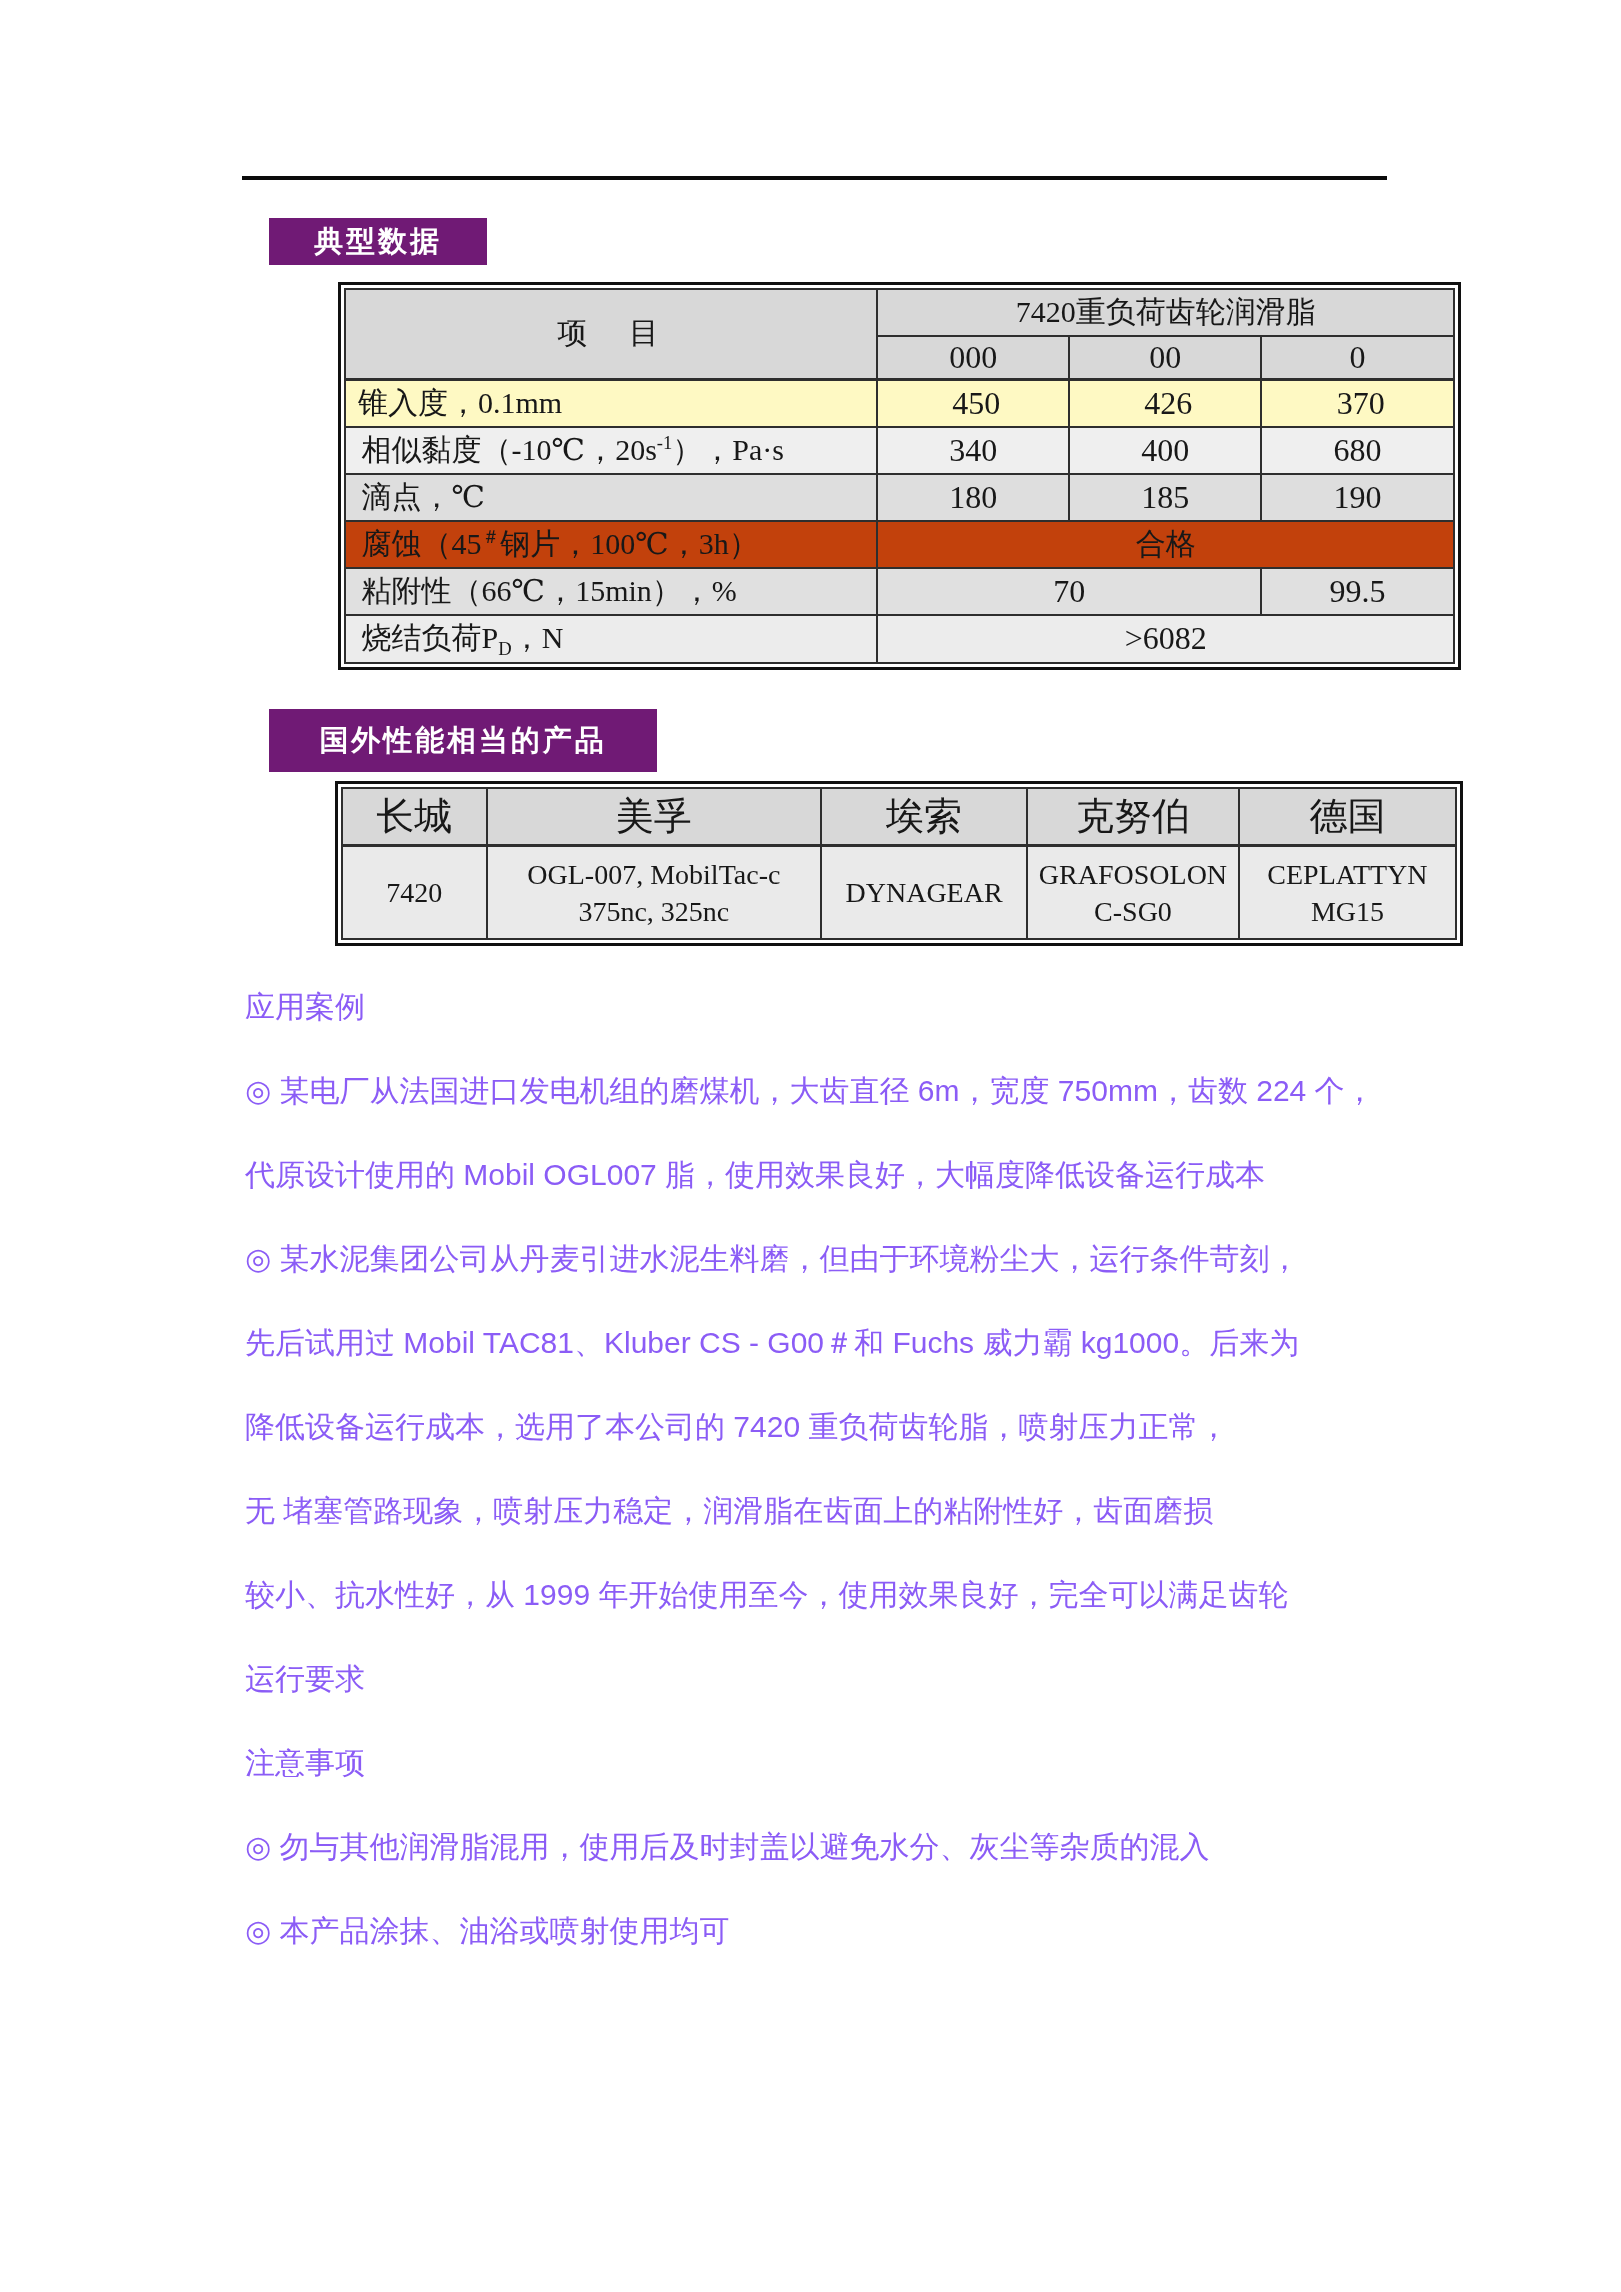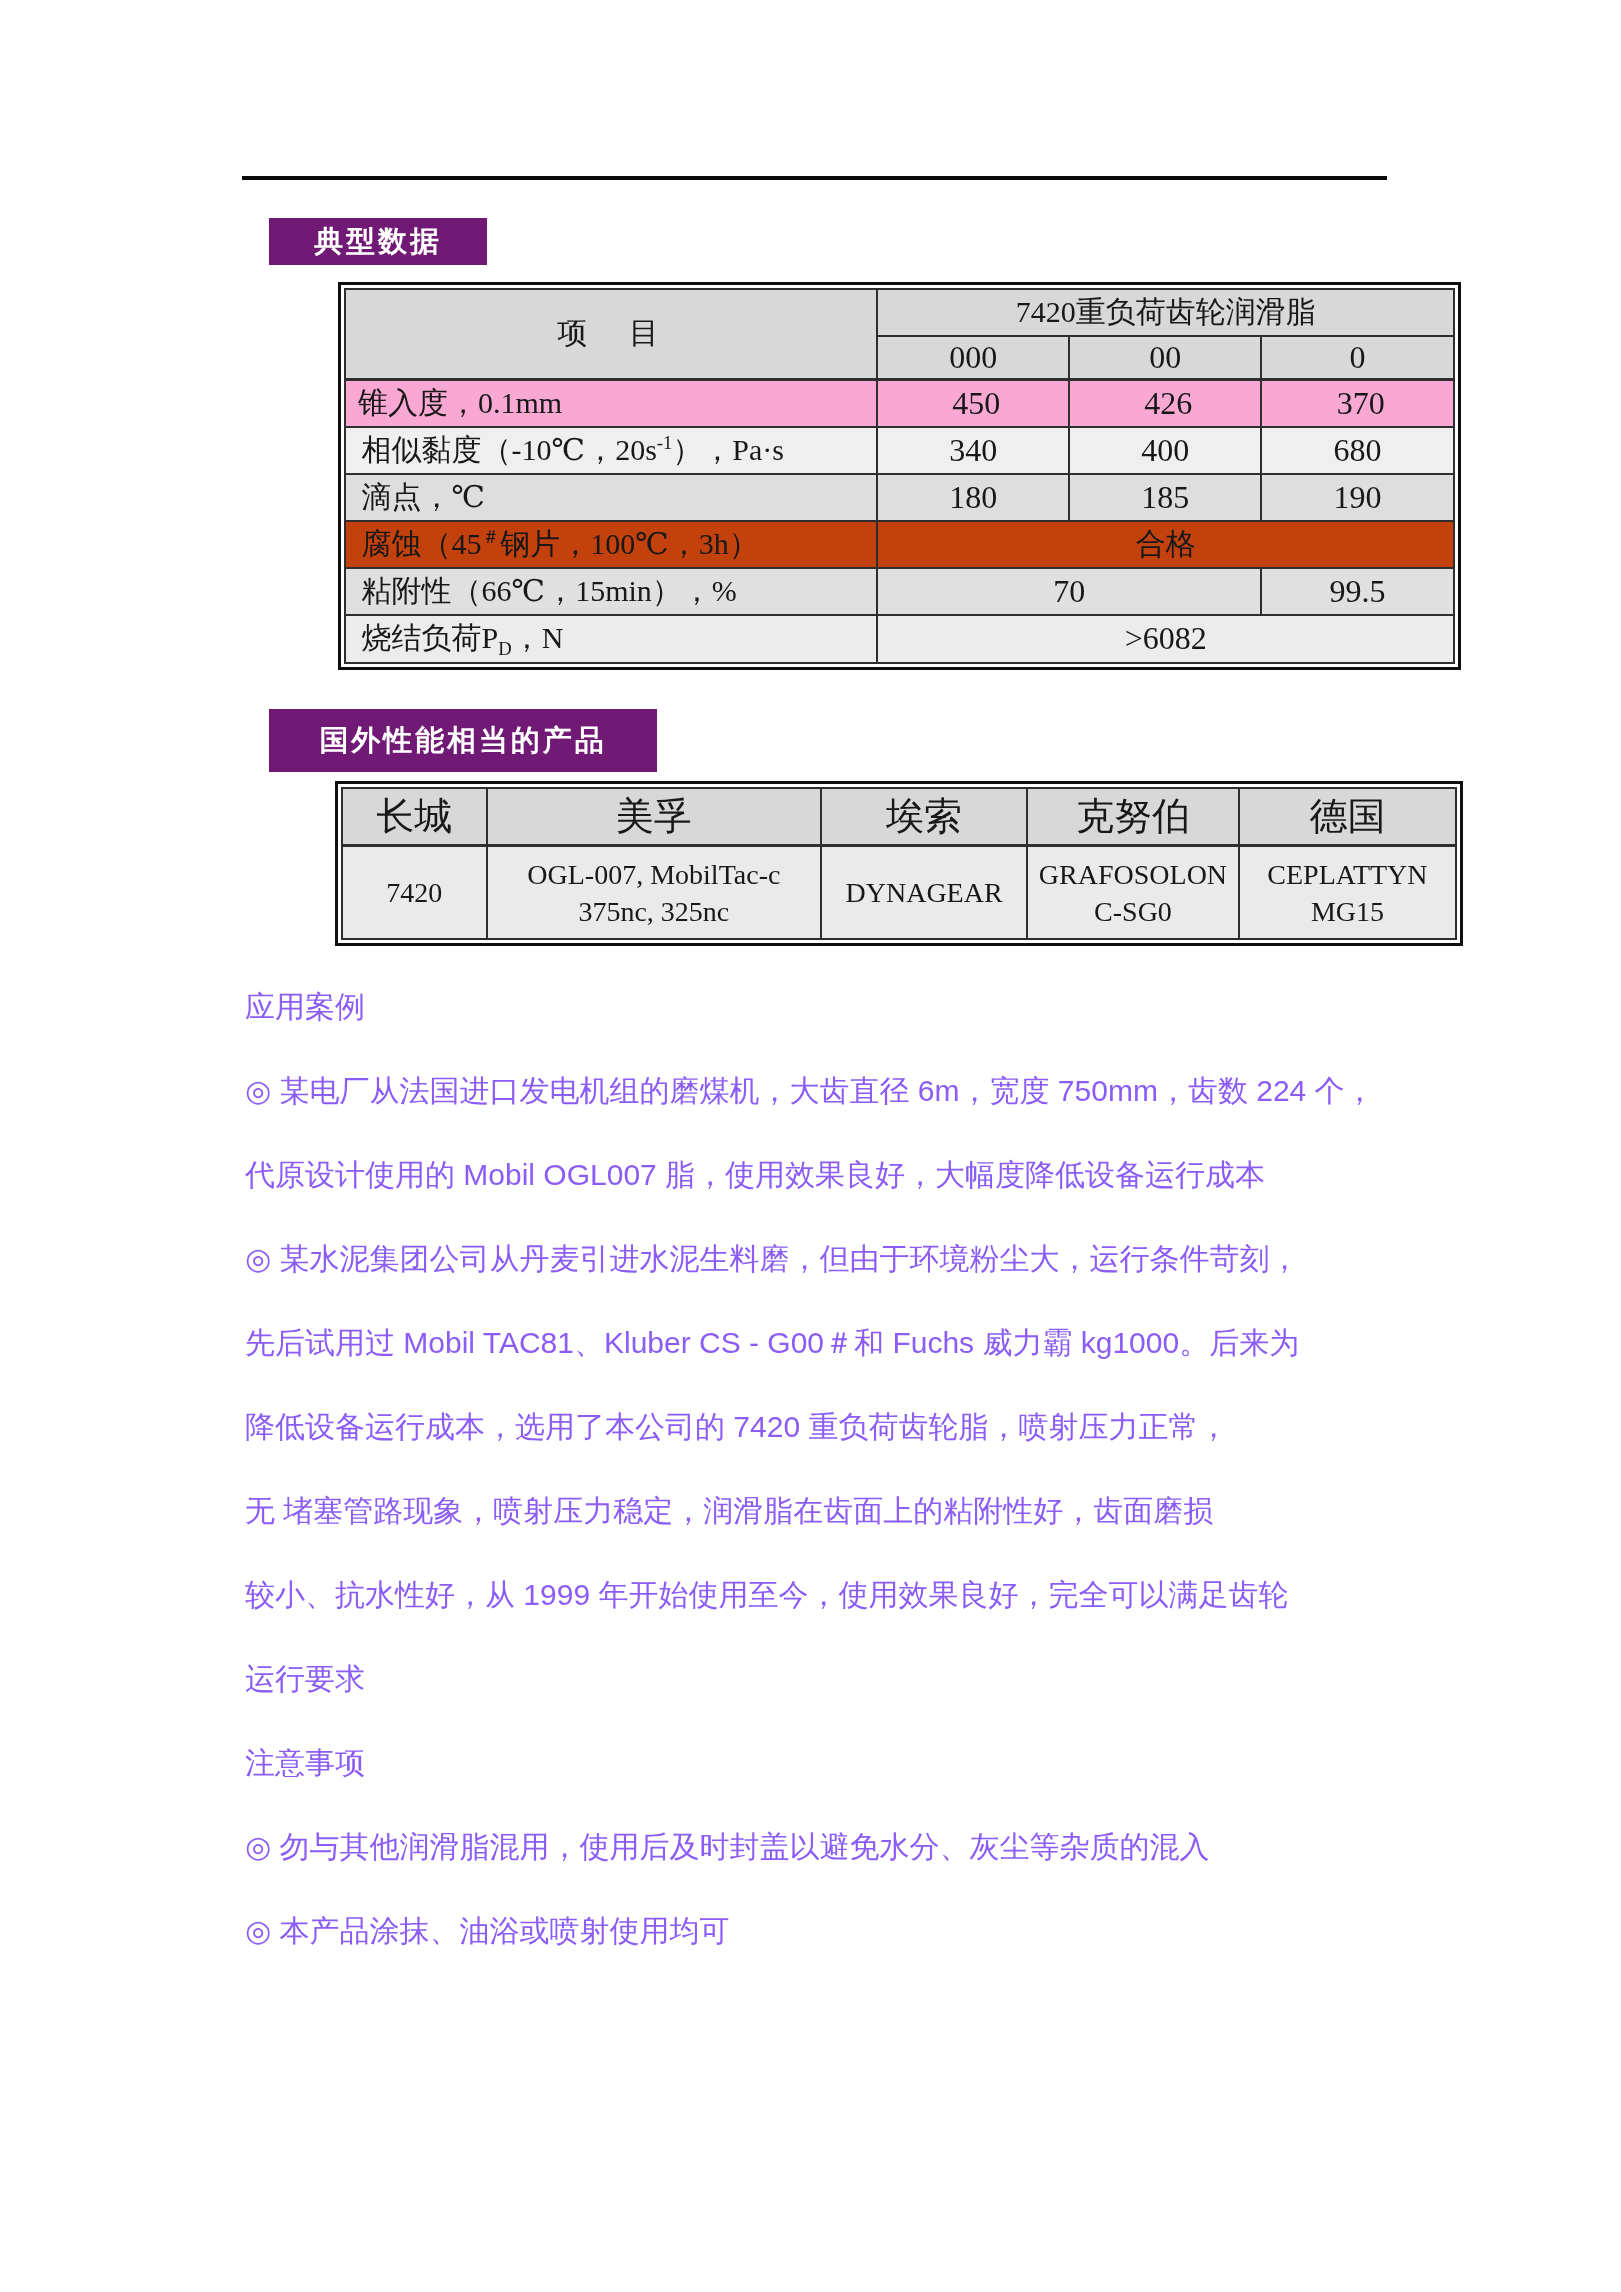--- a/index.html
+++ b/index.html
@@ -34,21 +34,21 @@
   }
   sup{font-size:0.62em;vertical-align:super;}
   sub{font-size:0.62em;vertical-align:sub;}
 
   
   .t1 tr.h1 td{height:45px;background:#d8d8d8;}
   .t1 tr.h2 td{height:41px;background:#d8d8d8;border-bottom-width:3.9px;}
   .t1 td.corner{background:#d8d8d8;border-bottom-width:3.9px;letter-spacing:5.9px;}
   .t1 tr.dr td{height:46px;}
   .t1 td.lbl{text-align:left;padding-left:15.7px;}
-  .t1 tr.r1 td{background:#f9a8d4;padding-left:12px;}
+  .t1 tr.r1 td{background:#fef9c3;padding-left:12px;}
   .t1 tr.r2 td{background:#efefef;margin-left:12px;}
   .t1 tr.r3 td{background:#dedede;}
   .t1 tr.r4 td{background:#c2410c;}
   .t1 tr.r5 td{background:#e0e0e0;}
   .t1 tr.r6 td{background:#ececec;}
   .t1 .num{font-size:32px;}
 
   
   .t2 tr.h td{height:49px;background:#d8d8d8;border-bottom-width:3.9px;font-size:38px;}
   .t2 tr.d td{height:94px;background:#eaeaea;font-size:28px;line-height:37px;}

